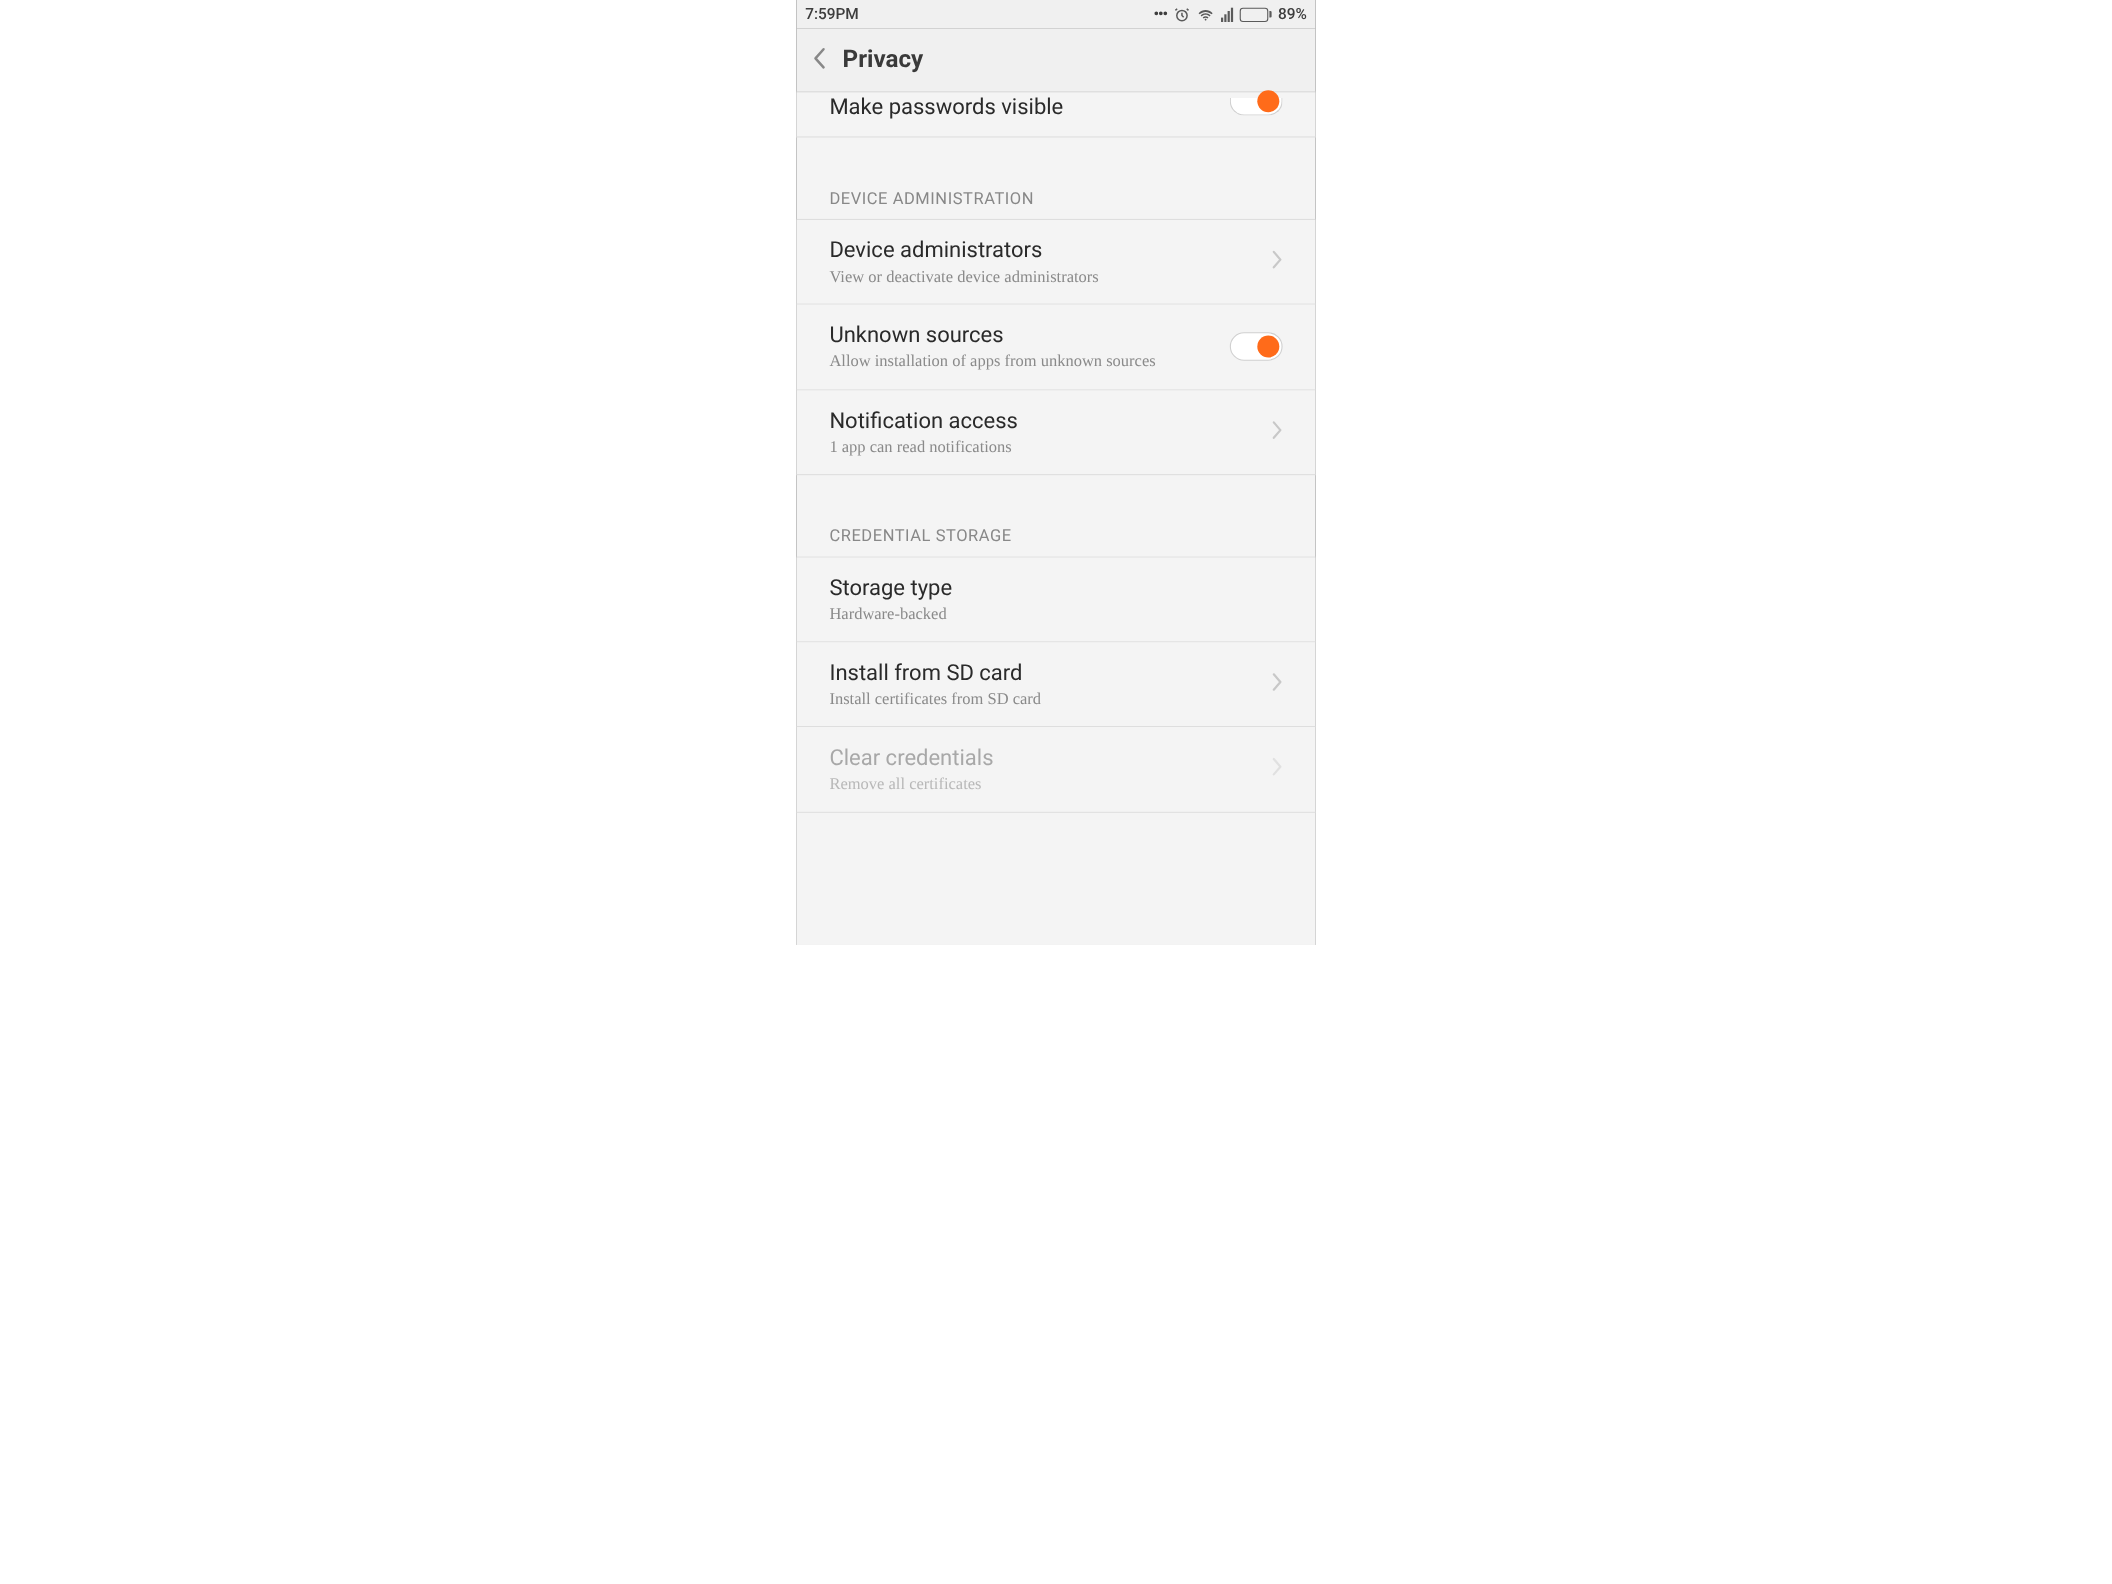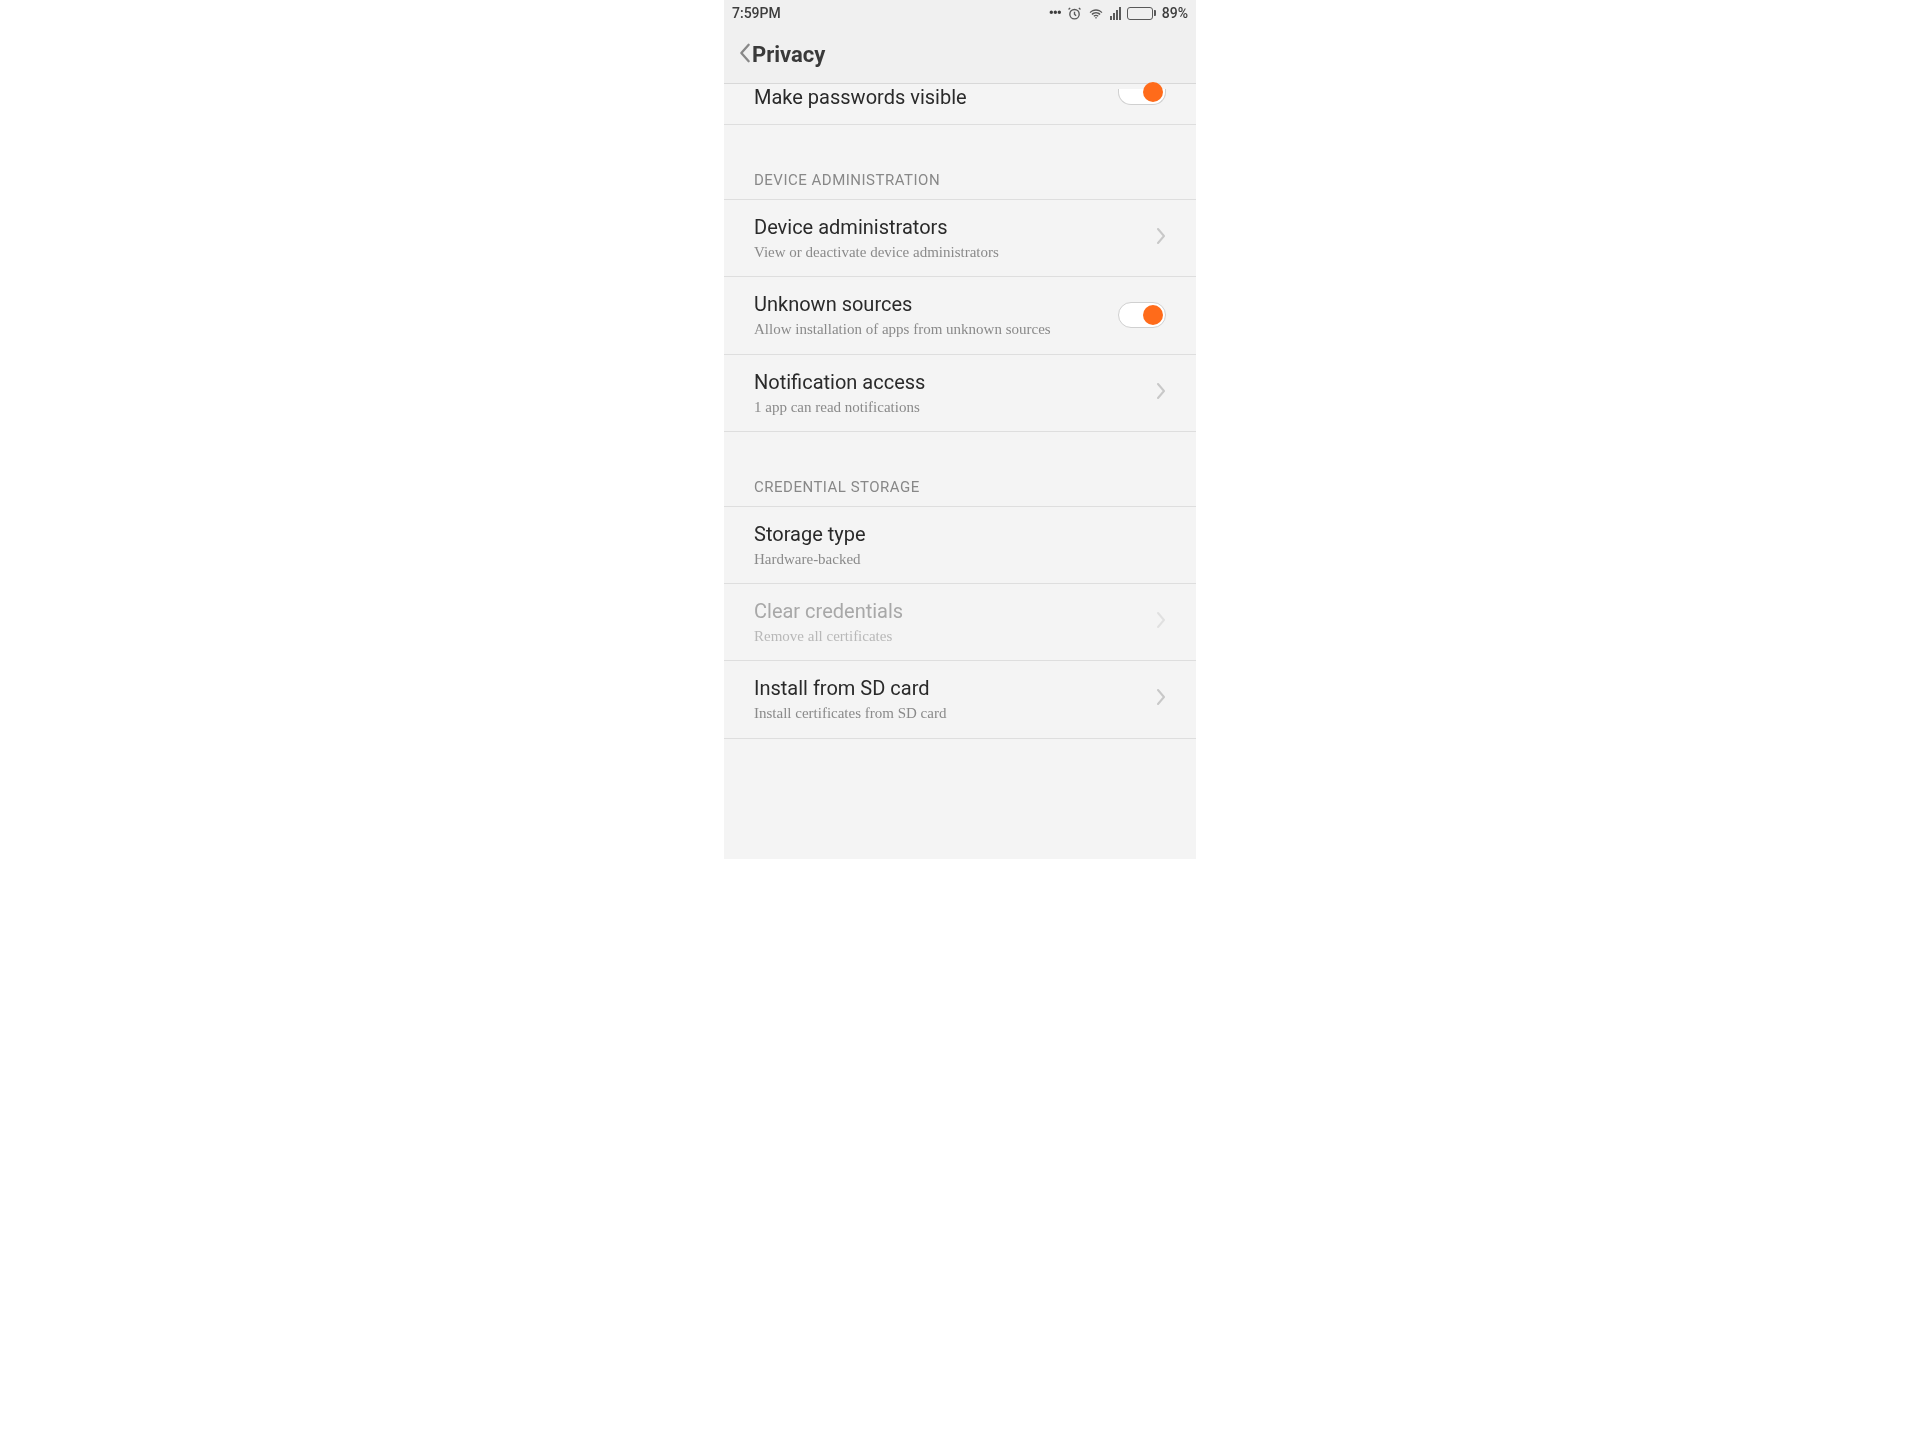--- a/index.html
+++ b/index.html
@@ -49,20 +49,21 @@
       align-items: center;
     }
     
     .header {
       height: 58px;
       background: #f0f0f0;
       display: flex;
       align-items: center;
       padding: 0 14px;
       border-bottom: 1px solid #d8d8d8;
+      gap: 14px;
     }
     
     .header-title {
       font-size: 22px;
       font-weight: 700;
       color: #3a3a3a;
     }
     
     .content {
       background: #f4f4f4;
@@ -308,38 +309,38 @@
     <div class="setting-row">
       <div class="setting-text">
         <div class="row-title">Storage type</div>
         <div class="row-subtitle">Hardware-backed</div>
       </div>
     </div>
 
 
     <div class="setting-row">
       <div class="setting-text">
+        <div class="row-title">Install from SD card</div>
+        <div class="row-subtitle">Install certificates from SD card</div>
+      </div>
+      <span class="chevron">
+        <svg width="10" height="18" viewBox="0 0 10 18" fill="none" stroke="#777777" stroke-width="2" stroke-linecap="round" stroke-linejoin="round">
+          <polyline points="2,2 8,9 2,16"></polyline>
+        </svg>
+      </span>
+    </div>
+
+    <div class="setting-row">
+      <div class="setting-text">
         <div class="row-title disabled">Clear credentials</div>
         <div class="row-subtitle disabled">Remove all certificates</div>
       </div>
       <span class="chevron disabled">
         <svg width="10" height="18" viewBox="0 0 10 18" fill="none" stroke="#777777" stroke-width="2" stroke-linecap="round" stroke-linejoin="round">
           <polyline points="2,2 8,9 2,16"></polyline>
         </svg>
       </span>
     </div>
 
-    <div class="setting-row">
-      <div class="setting-text">
-        <div class="row-title">Install from SD card</div>
-        <div class="row-subtitle">Install certificates from SD card</div>
-      </div>
-      <span class="chevron">
-        <svg width="10" height="18" viewBox="0 0 10 18" fill="none" stroke="#777777" stroke-width="2" stroke-linecap="round" stroke-linejoin="round">
-          <polyline points="2,2 8,9 2,16"></polyline>
-        </svg>
-      </span>
-    </div>
-
     <div class="bottom-space"></div>
   </div>
 
 </div>
 
 </body></html>

